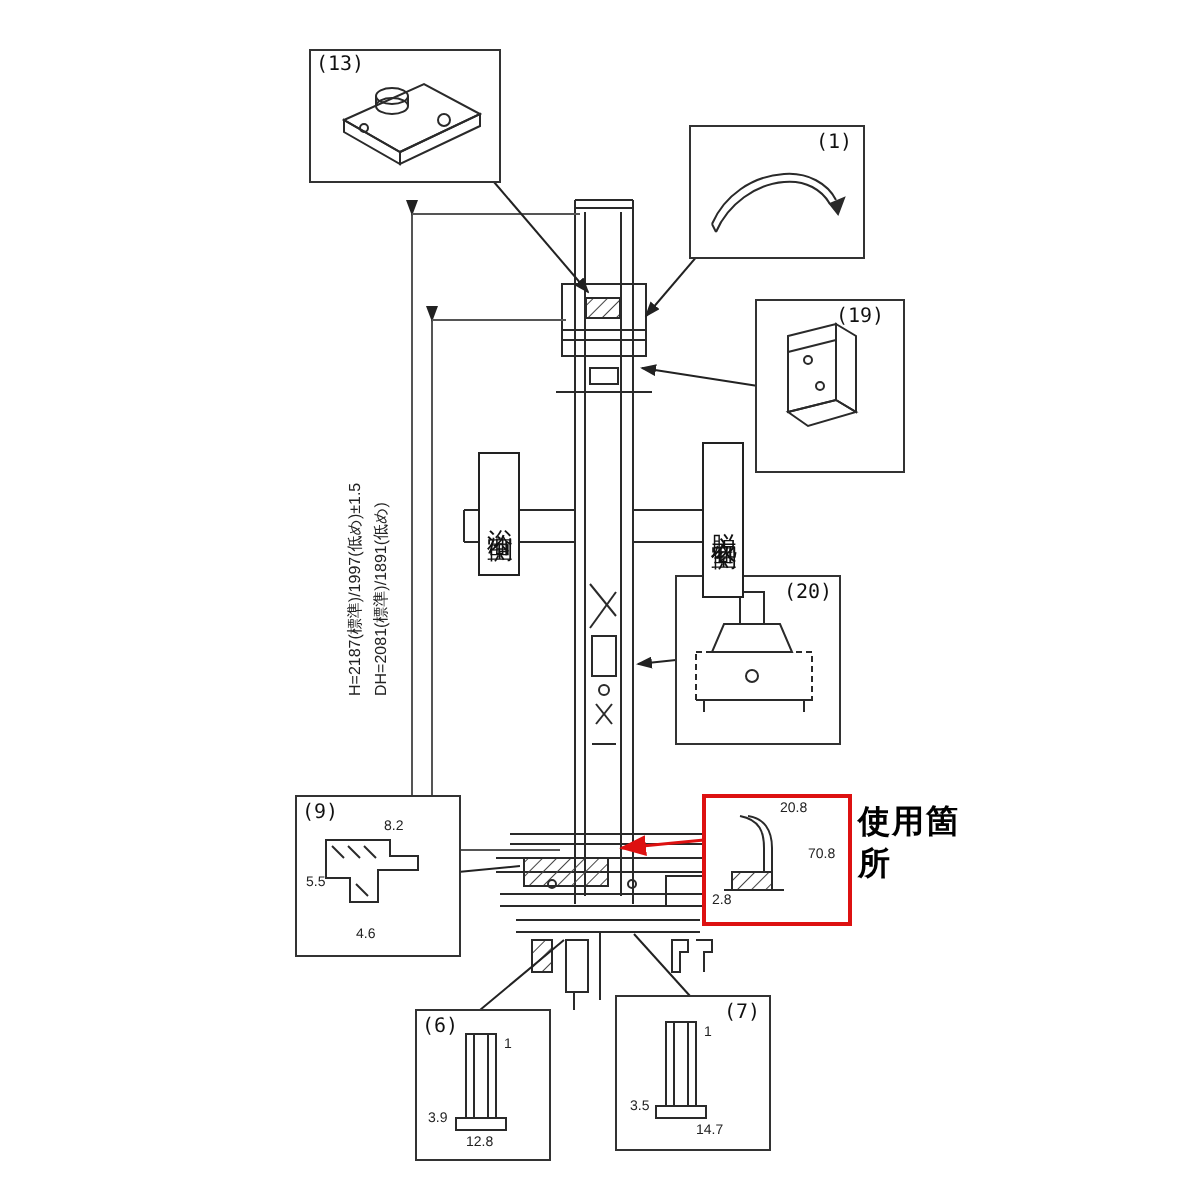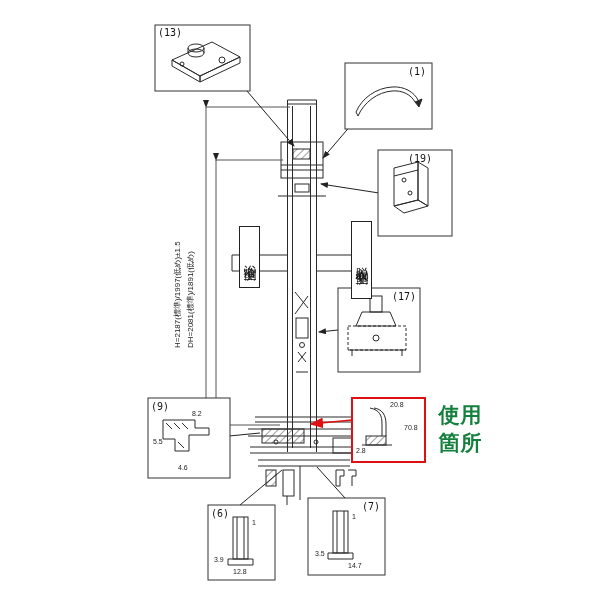--- a/index.html
+++ b/index.html
@@ -7,21 +7,21 @@
   .canvas { position:relative; width:492px; height:600px; background:#fff; overflow:hidden; }
   .canvas > svg { position:absolute; left:0; top:0; }
   .lbl { position:absolute; color:#1a1a1a; }
   .co { font-size:10px; color:#111; font-family:"DejaVu Sans Mono", monospace; }
   .vbox { position:absolute; border:1px solid #222; writing-mode:vertical-rl; font-size:13px;
           letter-spacing:2px; display:flex; align-items:center; justify-content:center;
           background:#fff; color:#111; }
   .dim-rot { position:absolute; transform:rotate(-90deg); transform-origin:0 0;
              font-size:8px; white-space:nowrap; color:#222; }
   .tiny { position:absolute; font-size:7px; color:#222; white-space:nowrap; }
-  .usage { position:absolute; font-size:21px; color:#15803d; font-weight:600; letter-spacing:1px;text-align:center; }
+  .usage { position:absolute; font-size:16px; color:#000000; font-weight:600; letter-spacing:1px; }
   .watermark { position:absolute; font-size:86px; font-weight:bold; color:#c8c8c8;
                letter-spacing:-2px; line-height:1; }
 </style>
 </head>
 <body>
 
 <div class="canvas">
 
   <svg width="600" height="600" viewBox="0 0 600 600">
     <defs>
@@ -187,22 +187,22 @@
       <path d="M374,408 c8,1 12,7 12,16 v12"></path>
       <path d="M370,408 c10,2 12,8 12,16 v12"></path>
       <rect x="366" y="436" width="20" height="9" fill="url(#hatch)"></rect>
       <line x1="362" y1="445" x2="392" y2="445"></line>
     </g>
     <line x1="352" y1="420" x2="311" y2="424" stroke="#dd1111" stroke-width="1.5" marker-end="url(#arrR)"></line>
   </svg>
 
   <div class="lbl co" style="left:158px;top:27px">(13)</div>
   <div class="lbl co" style="left:408px;top:66px">(1)</div>
-  <div class="lbl co" style="left:408px;top:153px">(19)</div>
-  <div class="lbl co" style="left:392px;top:291px">(17)</div>
+  <div class="lbl co" style="left:418px;top:153px">(19)</div>
+  <div class="lbl co" style="left:392px;top:291px">(20)</div>
   <div class="lbl co" style="left:151px;top:401px">(9)</div>
   <div class="lbl co" style="left:211px;top:508px">(6)</div>
   <div class="lbl co" style="left:362px;top:501px">(7)</div>
 
   <div class="vbox" style="left:239px;top:226px;width:21px;height:62px">浴室側</div>
   <div class="vbox" style="left:351px;top:221px;width:21px;height:78px">脱衣室側</div>
 
   <div class="usage" style="left:429px;top:401px">使用箇所</div>
 
   <div class="dim-rot" style="left:172px;top:348px">H=2187(標準)/1997(低め)±1.5</div>

